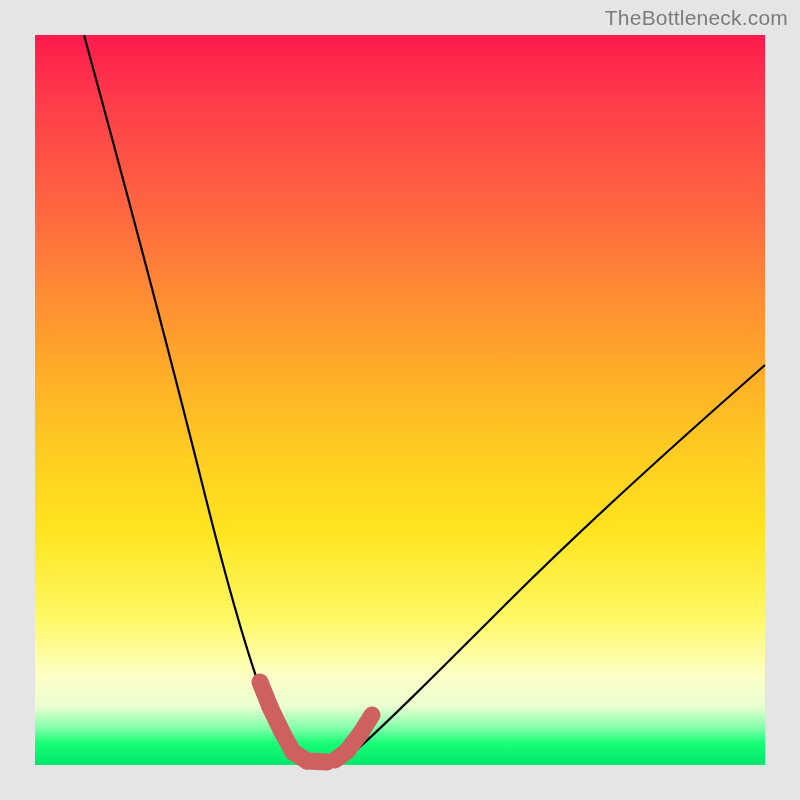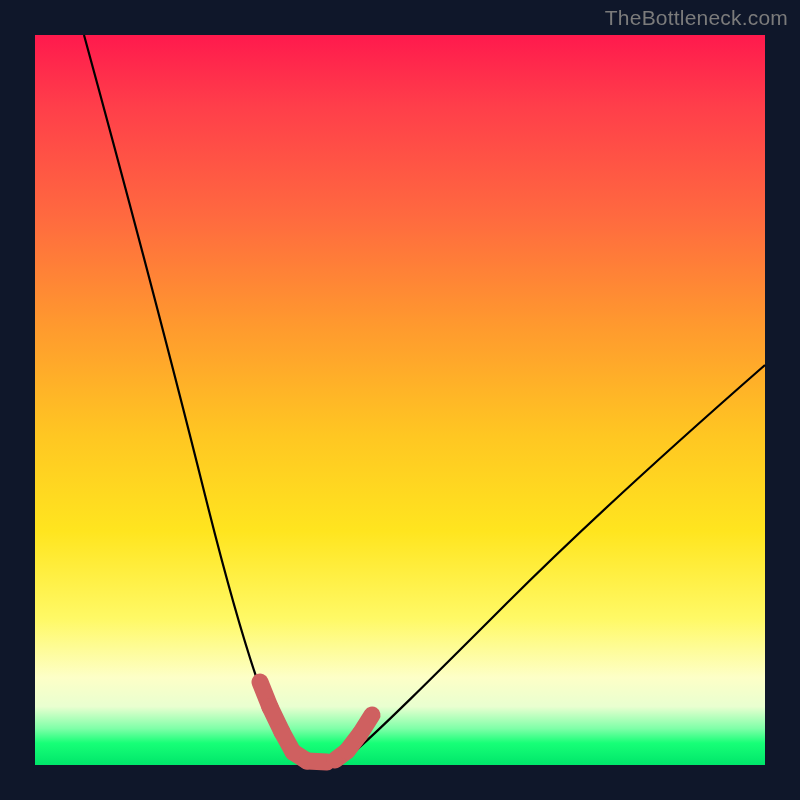--- a/index.html
+++ b/index.html
@@ -10,21 +10,21 @@
     background: #000;
     overflow: hidden;
     font-family: Arial, Helvetica, sans-serif;
   }
   .frame {
     position: absolute;
     left: 0;
     top: 0;
     width: 800px;
     height: 800px;
-    background: #0f172a;
+    background: #e5e5e5;
   }
   .plot {
     position: absolute;
     left: 35px;
     top: 35px;
     width: 730px;
     height: 730px;
     
     background: linear-gradient(
       to bottom,

